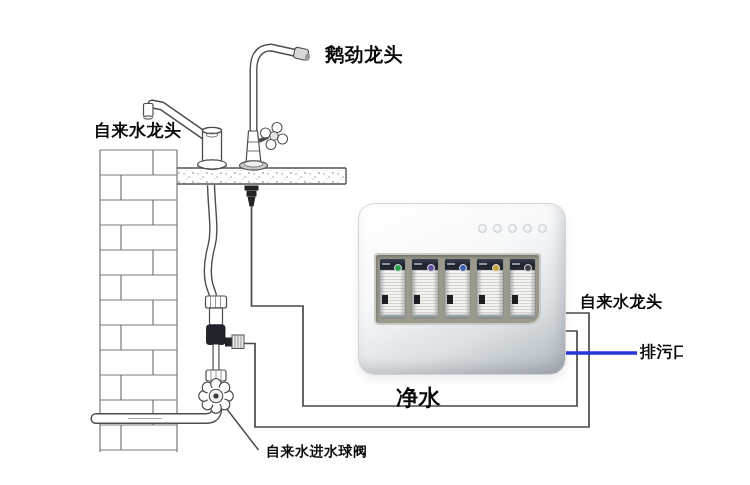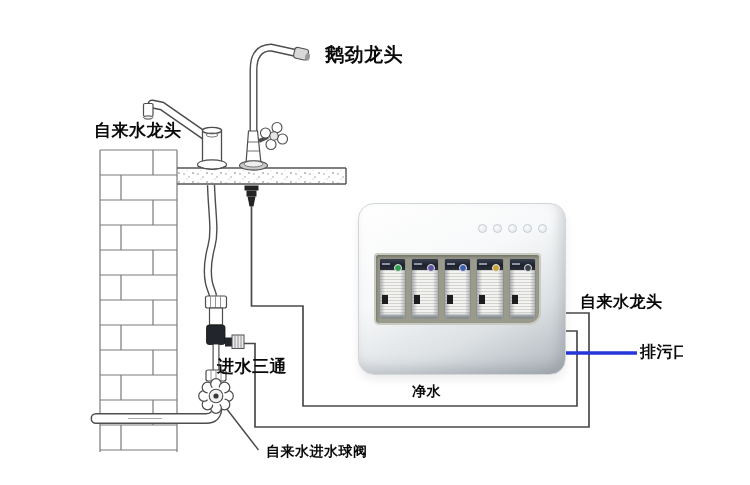--- a/index.html
+++ b/index.html
@@ -4,21 +4,21 @@
 <style>
   html,body{margin:0;padding:0;background:#fff;}
   .stage{position:relative;width:683px;height:485px;background:#ffffff;overflow:hidden;
          font-family:"Liberation Sans",sans-serif;}
   svg.diagram{position:absolute;left:0;top:0;}
   .label{position:absolute;font-weight:700;color:#0a0a0a;white-space:nowrap;letter-spacing:0.5px;}
   .lbl-gooseneck{left:325px;top:42px;font-size:19px;}
   .lbl-tap{left:94px;top:119px;font-size:17px;}
   .lbl-tee{left:217px;top:355px;font-size:17px;}
   .lbl-valve{left:258px;top:443px;font-size:14px;margin-left:8px;}
-  .lbl-purified{left:396px;top:383px;font-size:14px;margin-left:16px;}
+  .lbl-purified{left:396px;top:383px;font-size:22px;}
   .lbl-inlet{left:580px;top:292px;font-size:16px;}
   .lbl-drain{left:640px;top:342px;font-size:16px;font-family:Liberation Mono, monospace;}
 
   .purifier{position:absolute;left:358px;top:203px;width:208px;height:172px;border-radius:16px;
     background:linear-gradient(155deg,#ffffff 0%,#f7f8f9 40%,#dde1e4 70%,#bdc3c8 90%,#aab0b6 100%);
     border:1px solid #d2d6d9;box-sizing:border-box;
     box-shadow:inset -5px -7px 12px rgba(110,120,128,.28), 0 5px 9px rgba(0,0,0,.07);}
   .btn-row{position:absolute;left:119px;top:20px;display:flex;gap:6px;}
   .btn{width:9px;height:9px;border-radius:50%;border:1px solid #c6cbd0;box-sizing:border-box;
     background:radial-gradient(circle at 35% 35%,#fafbfc,#e2e6ea);}
@@ -198,19 +198,18 @@
             <span class="badge" style="background: rgb(58, 64, 73);"></span>
           </div>
         <span class="patch"></span>
           <span class="rim"></span>
       </div>
     </div>
   </div>
 
   <div class="label lbl-gooseneck">鹅劲龙头</div>
   <div class="label lbl-tap">自来水龙头</div>
-  <div class="label lbl-tee">进水三通</div>
   <div class="label lbl-valve">自来水进水球阀</div>
   <div class="label lbl-purified">净水</div>
   <div class="label lbl-inlet">自来水龙头</div>
   <div class="label lbl-drain">排污口</div>
 
 </div>
 
 </body></html>

